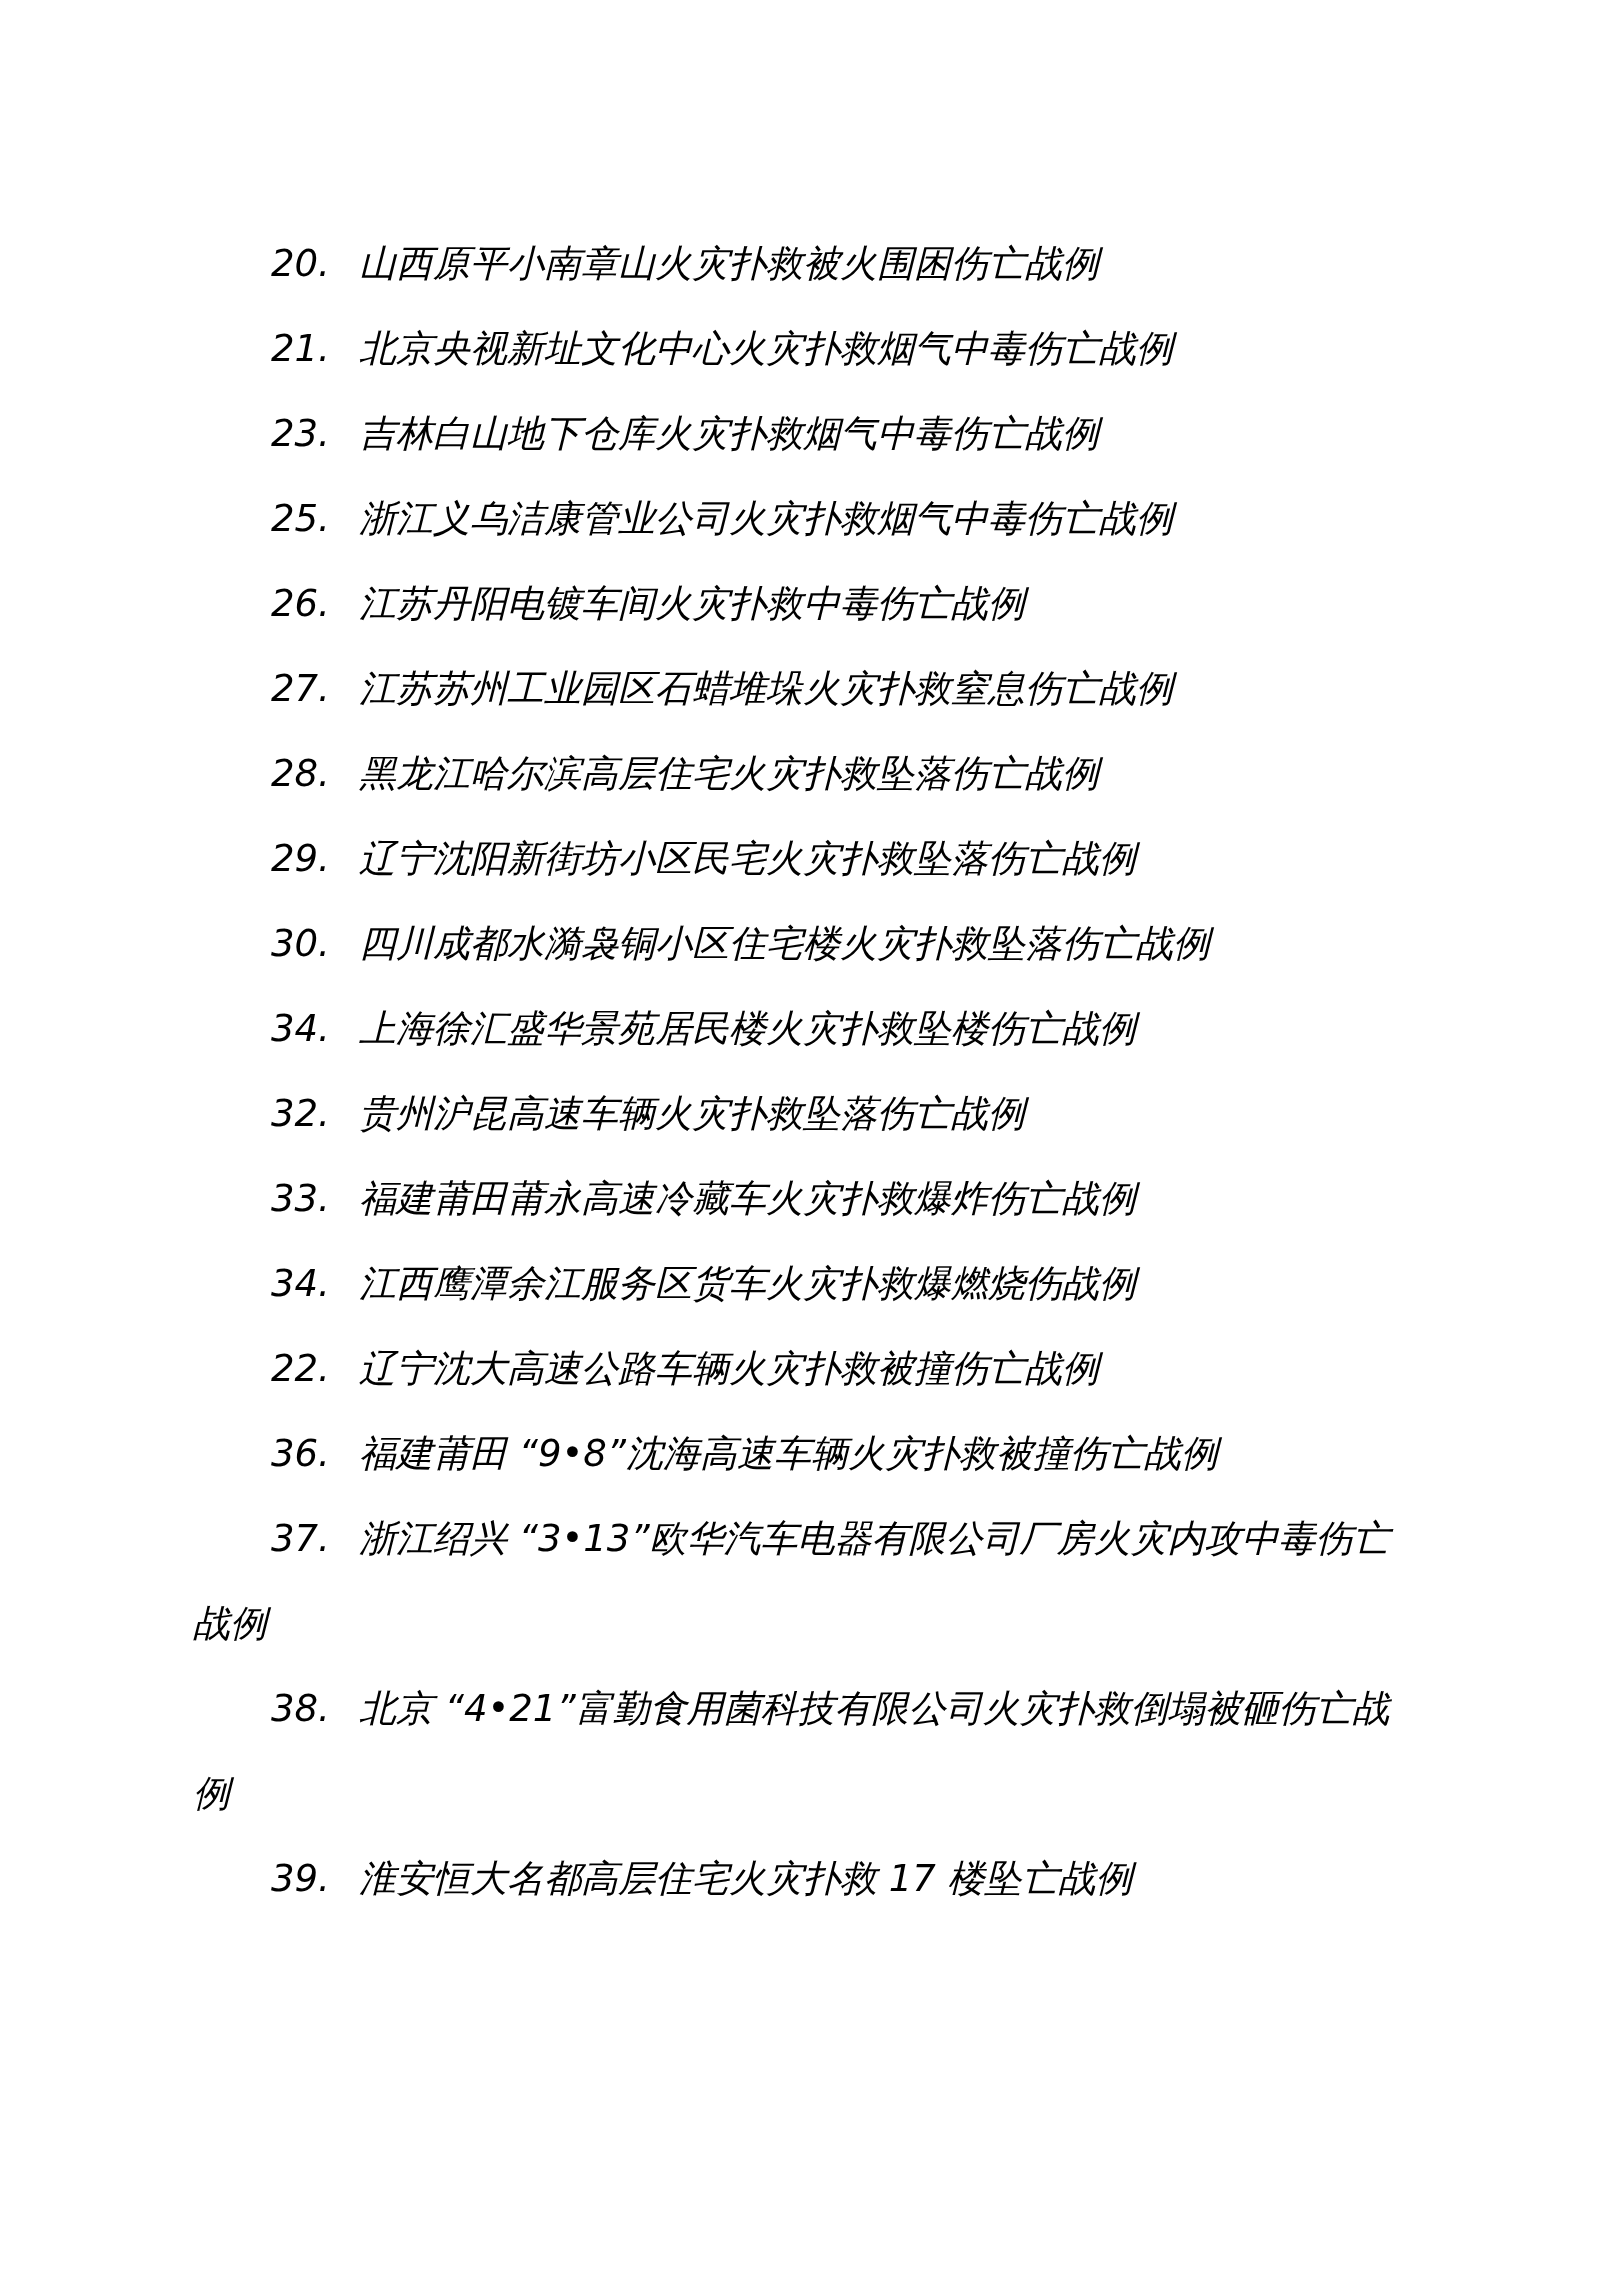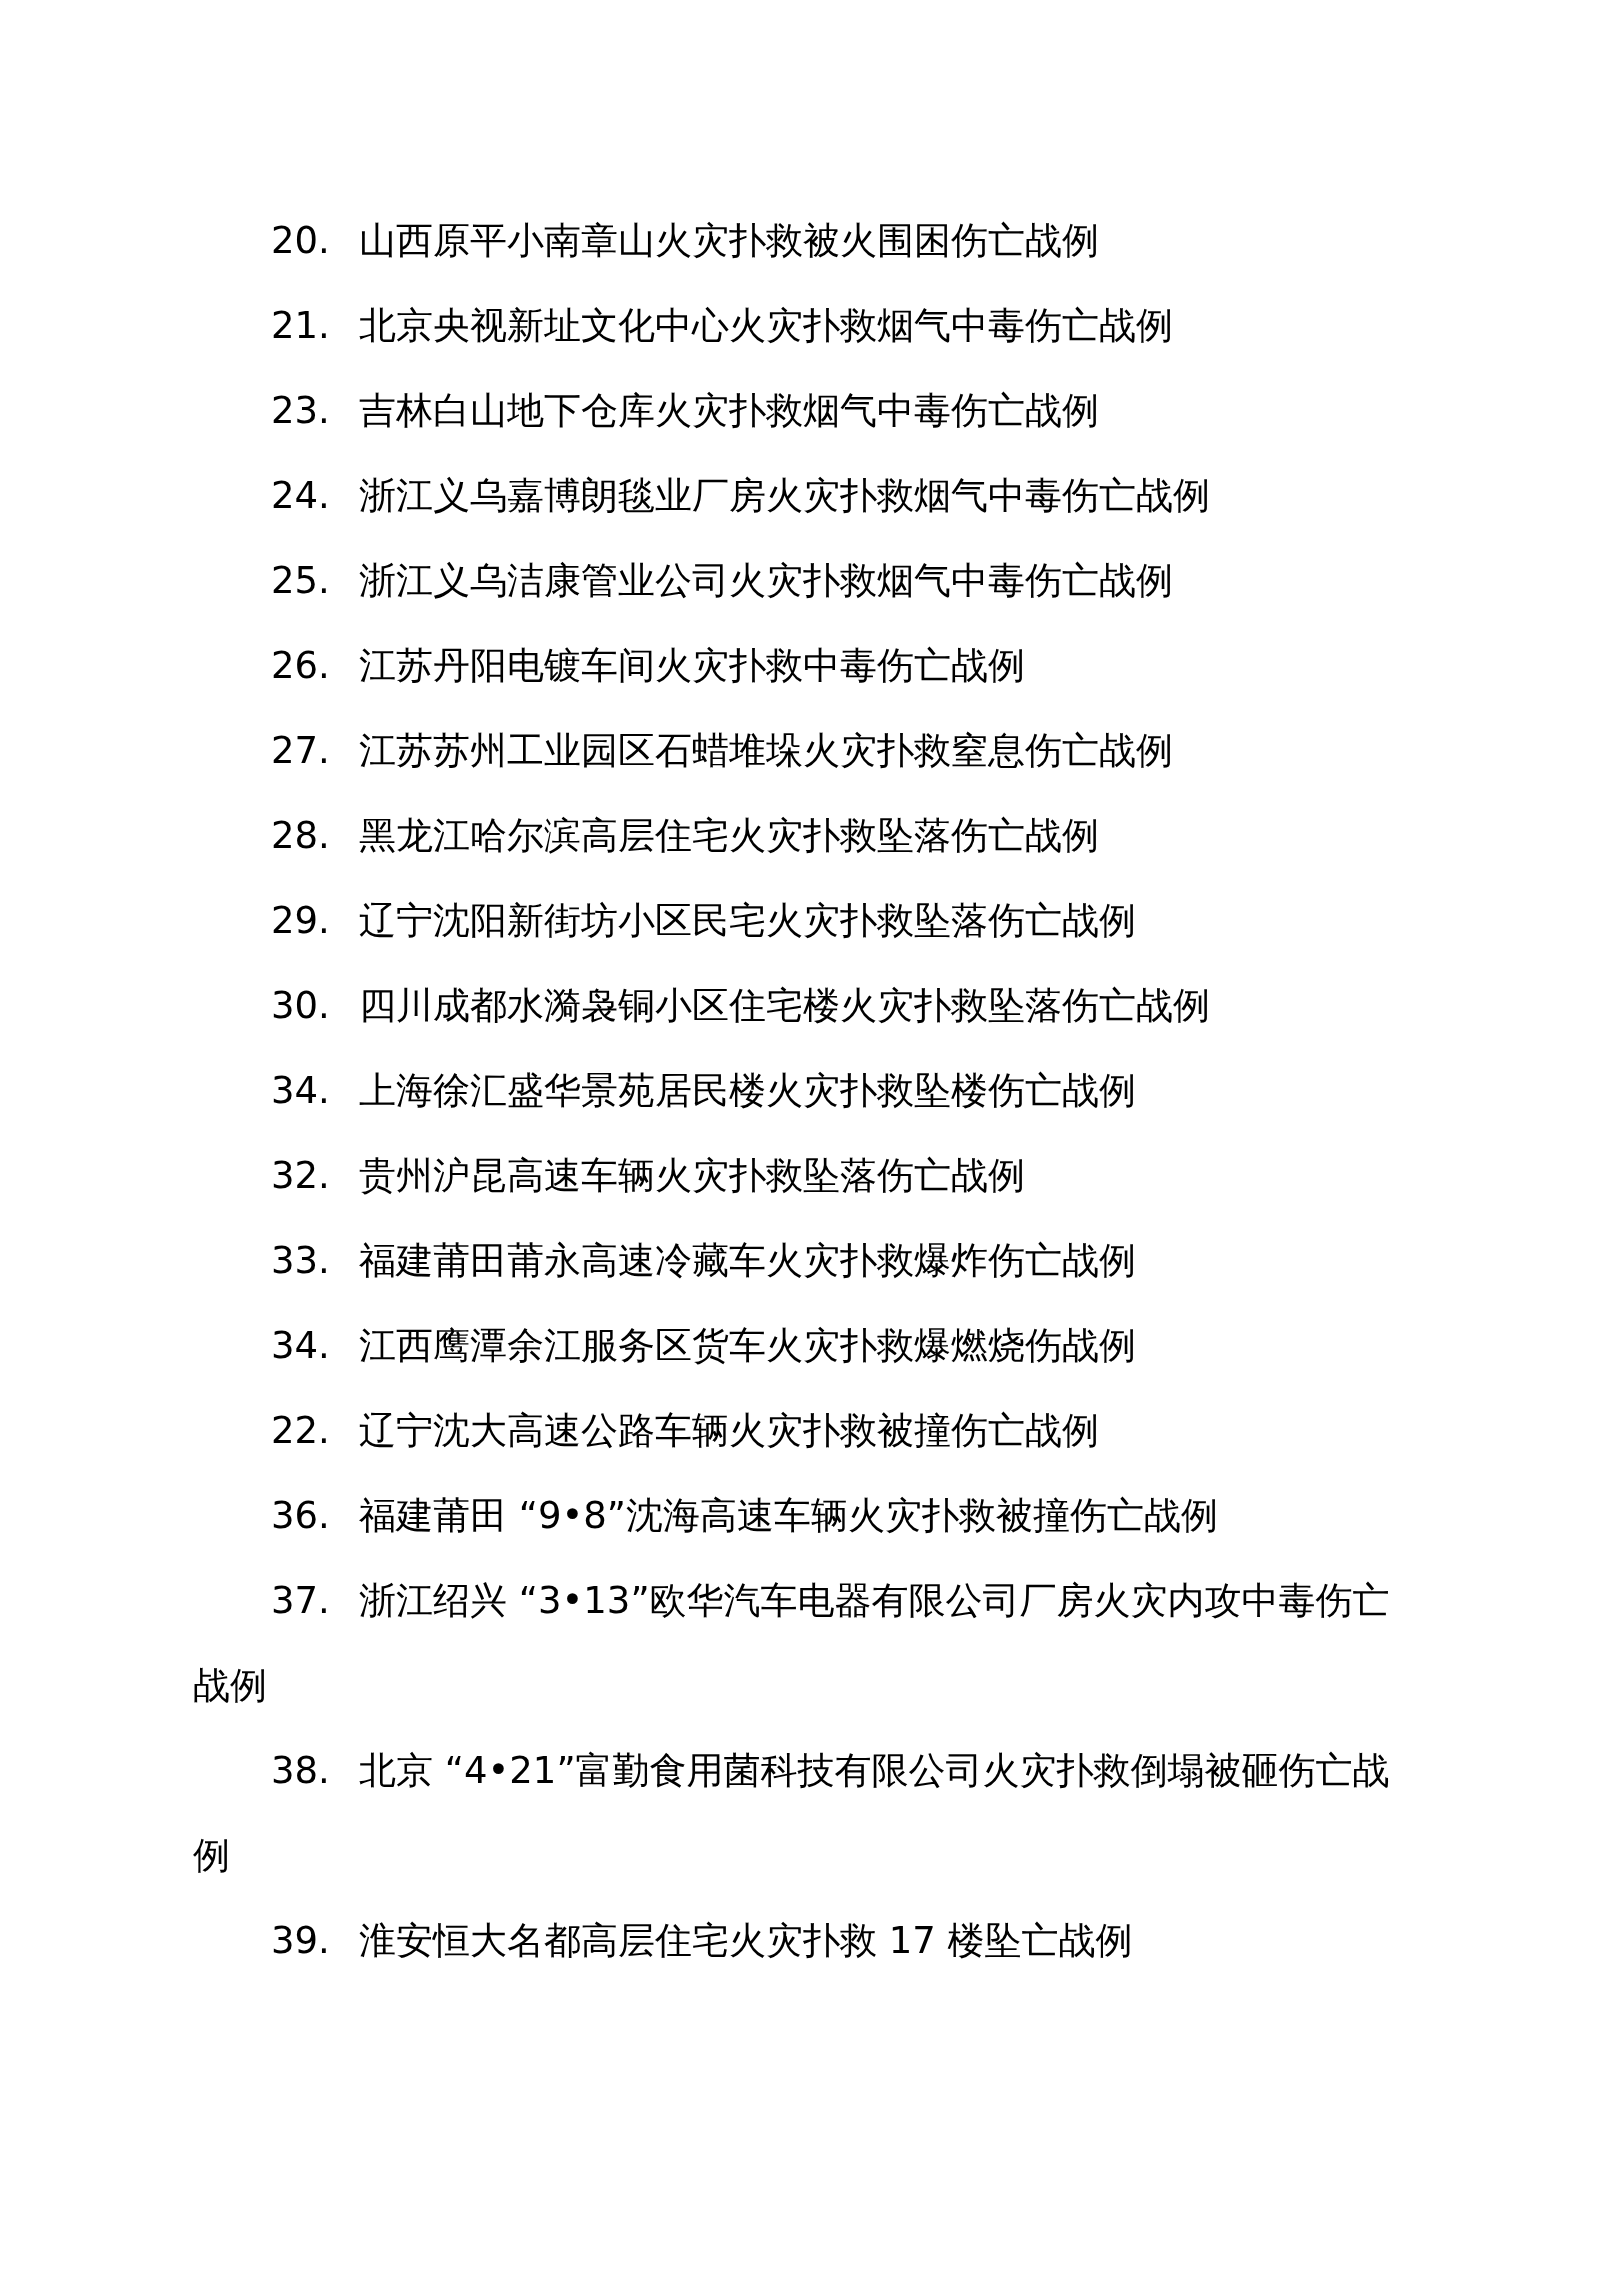--- a/index.html
+++ b/index.html
@@ -1,23 +1,23 @@
 <!DOCTYPE html>
 <html><head>
 <meta charset="utf-8">
 <style>
   html, body { margin: 0; padding: 0; background: #ffffff; }
   body { width: 1621px; height: 2293px; position: relative; overflow: hidden; }
   .page {
     position: absolute; left: 0; top: 0; width: 1621px; height: 2293px; background: #ffffff;
   }
   .list {
-    position: absolute; left: 193px; top: 198px; width: 1264px;
+    position: absolute; left: 193px; top: 221px; width: 1264px;
     font-family: "DejaVu Sans", sans-serif;
-    font-size: 37px; line-height: 85px; color: #000000;
+    font-size: 37px; line-height: 85px; color: #000000; font-style: italic;
   }
   .item { margin: 0; padding: 0; white-space: nowrap; }
   .line { display: block; height: 85px; white-space: nowrap; }
   .line.first { padding-left: 78px; }
   .num { display: inline-block; width: 88px; }
   .cont { padding-left: 0; }
 </style>
 </head>
 <body>
 
@@ -25,23 +25,20 @@
   <div class="list">
 
     <div class="item">
       <span class="line first"><span class="num">20.</span><span>山西原平小南章山火灾扑救被火围困伤亡战例</span></span>
     </div>
     <div class="item">
       <span class="line first"><span class="num">21.</span><span>北京央视新址文化中心火灾扑救烟气中毒伤亡战例</span></span>
     </div>
     <div class="item">
       <span class="line first"><span class="num">23.</span><span>吉林白山地下仓库火灾扑救烟气中毒伤亡战例</span></span>
-    </div>
-    <div class="item">
-      <span class="line first"><span class="num">24.</span><span>浙江义乌嘉博朗毯业厂房火灾扑救烟气中毒伤亡战例</span></span>
     </div>
     <div class="item">
       <span class="line first"><span class="num">25.</span><span>浙江义乌洁康管业公司火灾扑救烟气中毒伤亡战例</span></span>
     </div>
     <div class="item">
       <span class="line first"><span class="num">26.</span><span>江苏丹阳电镀车间火灾扑救中毒伤亡战例</span></span>
     </div>
     <div class="item">
       <span class="line first"><span class="num">27.</span><span>江苏苏州工业园区石蜡堆垛火灾扑救窒息伤亡战例</span></span>
     </div>

